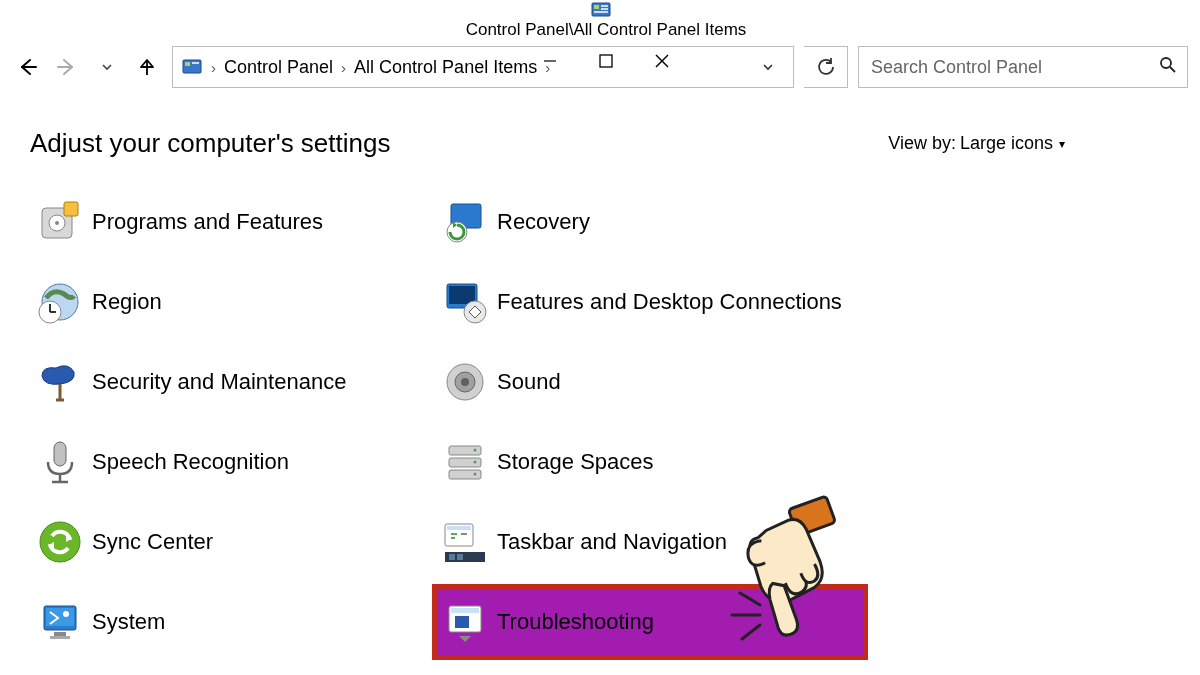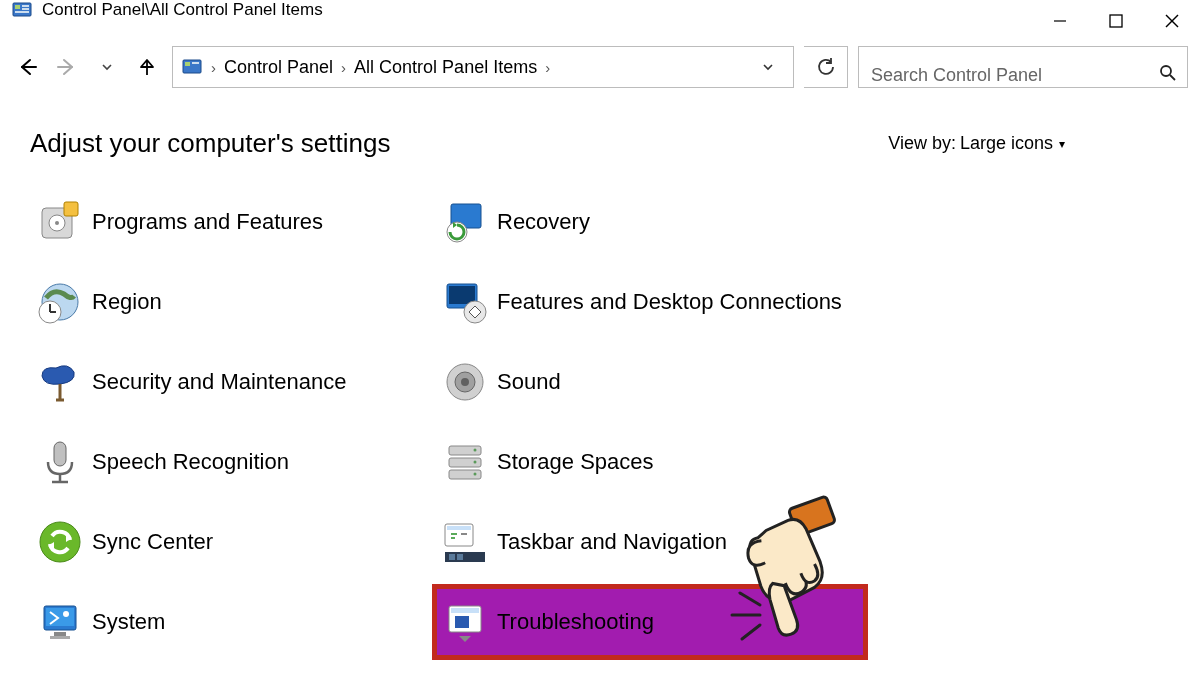--- a/index.html
+++ b/index.html
@@ -10,22 +10,24 @@
     width: 1200px;
     height: 675px;
     overflow: hidden;
     font-size: 15px;
     color: #000;
   }
 
   
   .titlebar {
     display: flex;
+    align-items: center;
     height: 42px;
     padding: 0 0 0 12px;
+    flex-direction: column;
   }
   .titlebar .app-icon {
     width: 20px; height: 20px;
     margin-right: 10px;
     display:flex;align-items:center;justify-content:center;
   }
   .titlebar .title { font-size: 17px; }
   .titlebar .spacer { flex: 1; }
   .win-controls { display:flex; gap:0; }
   .win-btn {
@@ -63,21 +65,21 @@
   }
   .refresh-box {
     width:44px; height:42px;
     border:1px solid #bcbcbc; border-left:none;
     display:flex;align-items:center;justify-content:center;
     font-size:22px;
   }
   .search-box {
     width:330px; height:42px;
     border:1px solid #bcbcbc;
-    display:flex; align-items:flex-end;
+    display:flex; align-items:center;
     padding:0 10px;
   }
   .search-input {
     flex:1; border:none; outline:none; font-size:18px;
     font-family:inherit; color:#333;
   }
   .search-input::placeholder { color:#666; }
   .search-icon { font-size:18px; }
 
   

